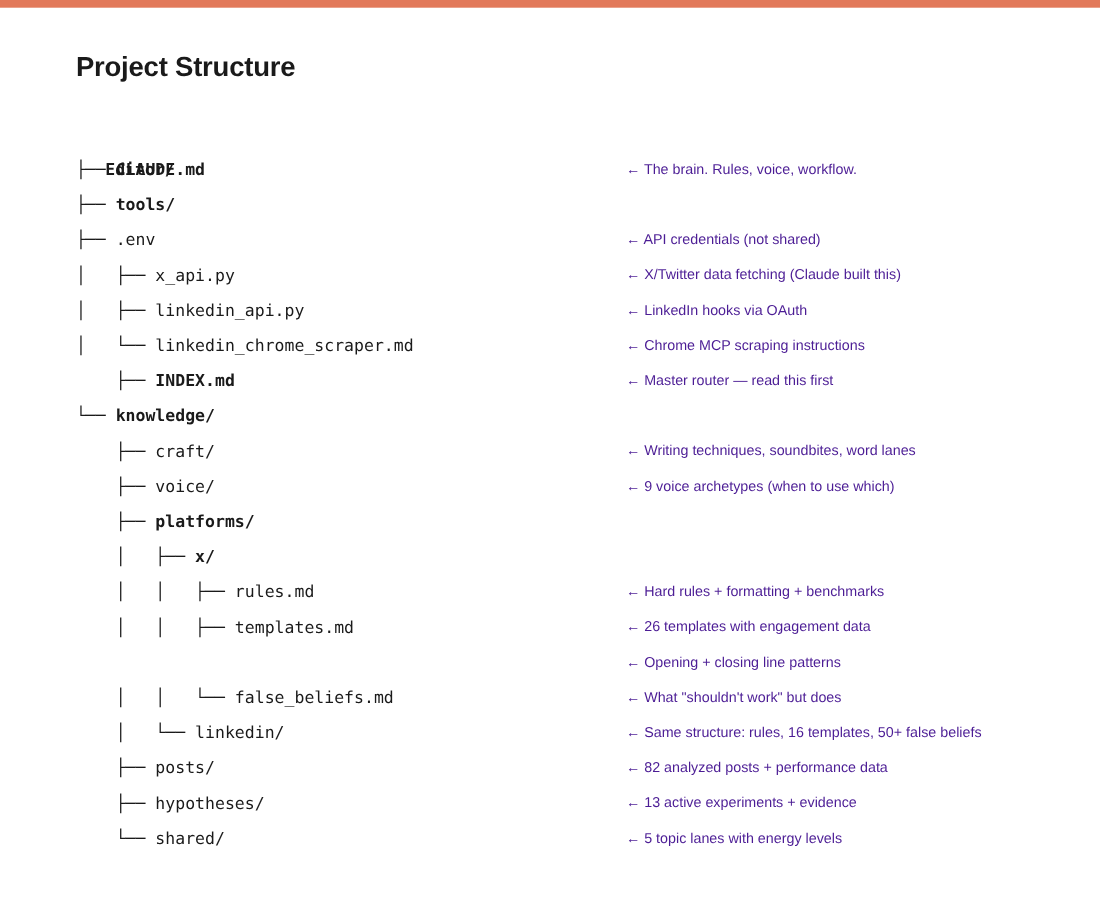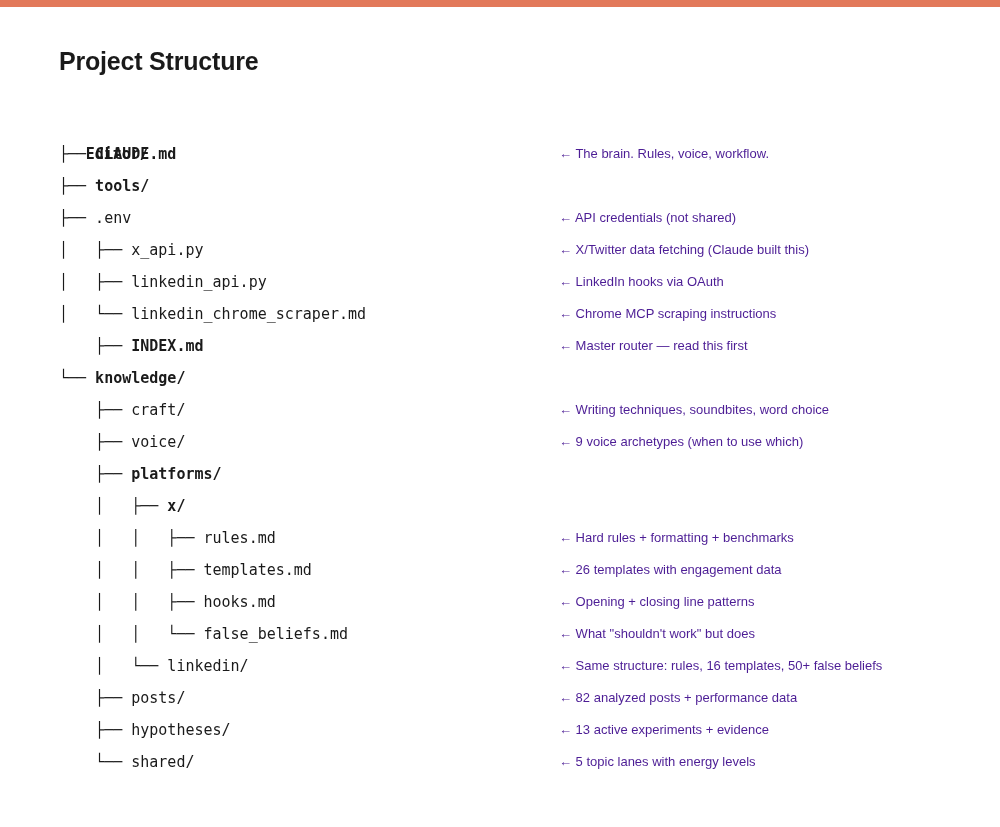--- a/index.html
+++ b/index.html
@@ -12,23 +12,22 @@
     background: #ffffff;
     font-family: "Liberation Sans", sans-serif;
     overflow: hidden;
   }
   .top-bar {
     height: 7px;
     width: 100%;
     background: #e2795a;
   }
   .page {
-    padding: 0 44px;
+    padding: 0 69px;
     position: relative;
-    margin-left: 15px;
   }
   .title {
     font-family: "Liberation Sans", sans-serif;
     font-size: 25px;
     font-weight: bold;
     color: #1a1a1a;
     margin: 40px 0 0 0;
     letter-spacing: -0.2px;
   }
   .tree {
@@ -79,27 +78,27 @@
     </div>
     <div id="tree-rows">
         <div class="row"><span class="node bold">├── CLAUDE.md</span><span class="comment">← The brain. Rules, voice, workflow.</span></div>
         <div class="row"><span class="node bold">├── tools/</span></div>
         <div class="row"><span class="node">├── .env</span><span class="comment">← API credentials (not shared)</span></div>
         <div class="row"><span class="node">│   ├── x_api.py</span><span class="comment">← X/Twitter data fetching (Claude built this)</span></div>
         <div class="row"><span class="node">│   ├── linkedin_api.py</span><span class="comment">← LinkedIn hooks via OAuth</span></div>
         <div class="row"><span class="node">│   └── linkedin_chrome_scraper.md</span><span class="comment">← Chrome MCP scraping instructions</span></div>
         <div class="row"><span class="node bold">    ├── INDEX.md</span><span class="comment">← Master router — read this first</span></div>
         <div class="row"><span class="node bold">└── knowledge/</span></div>
-        <div class="row"><span class="node">    ├── craft/</span><span class="comment">← Writing techniques, soundbites, word choice</span></div>
+        <div class="row"><span class="node">    ├── craft/</span><span class="comment">← Writing techniques, soundbites, word lanes</span></div>
         <div class="row"><span class="node">    ├── voice/</span><span class="comment">← 9 voice archetypes (when to use which)</span></div>
         <div class="row"><span class="node bold">    ├── platforms/</span></div>
         <div class="row"><span class="node bold">    │   ├── x/</span></div>
         <div class="row"><span class="node">    │   │   ├── rules.md</span><span class="comment">← Hard rules + formatting + benchmarks</span></div>
         <div class="row"><span class="node">    │   │   ├── templates.md</span><span class="comment">← 26 templates with engagement data</span></div>
-        <div class="row"><span class="node">    │   │   ├── hooks.md</span><span class="comment">← Opening + closing line patterns</span></div>
+        <div class="row"><span class="comment">← Opening + closing line patterns</span></div>
         <div class="row"><span class="node">    │   │   └── false_beliefs.md</span><span class="comment">← What "shouldn't work" but does</span></div>
         <div class="row"><span class="node">    │   └── linkedin/</span><span class="comment">← Same structure: rules, 16 templates, 50+ false beliefs</span></div>
         <div class="row"><span class="node">    ├── posts/</span><span class="comment">← 82 analyzed posts + performance data</span></div>
         <div class="row"><span class="node">    ├── hypotheses/</span><span class="comment">← 13 active experiments + evidence</span></div>
         <div class="row"><span class="node">    └── shared/</span><span class="comment">← 5 topic lanes with energy levels</span></div>
       </div>
   </div>
 
 </div>
 

